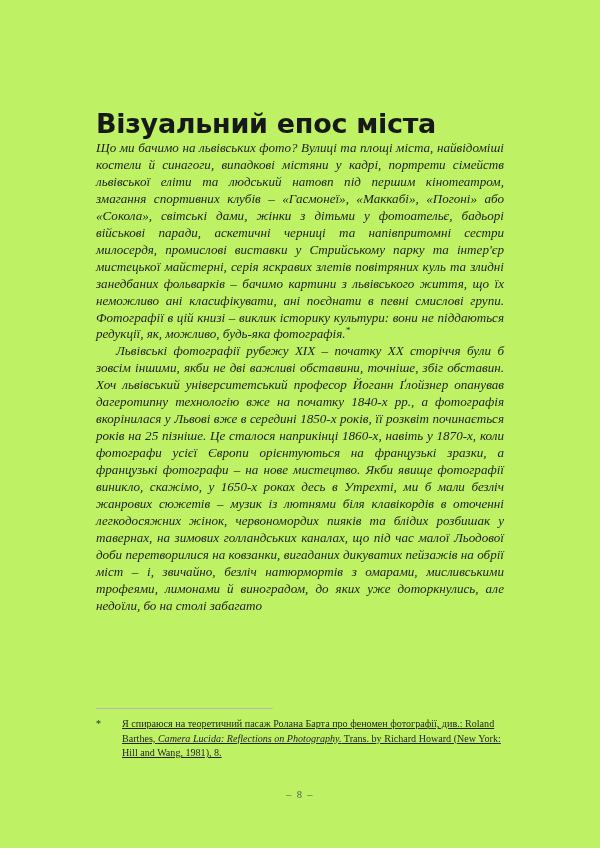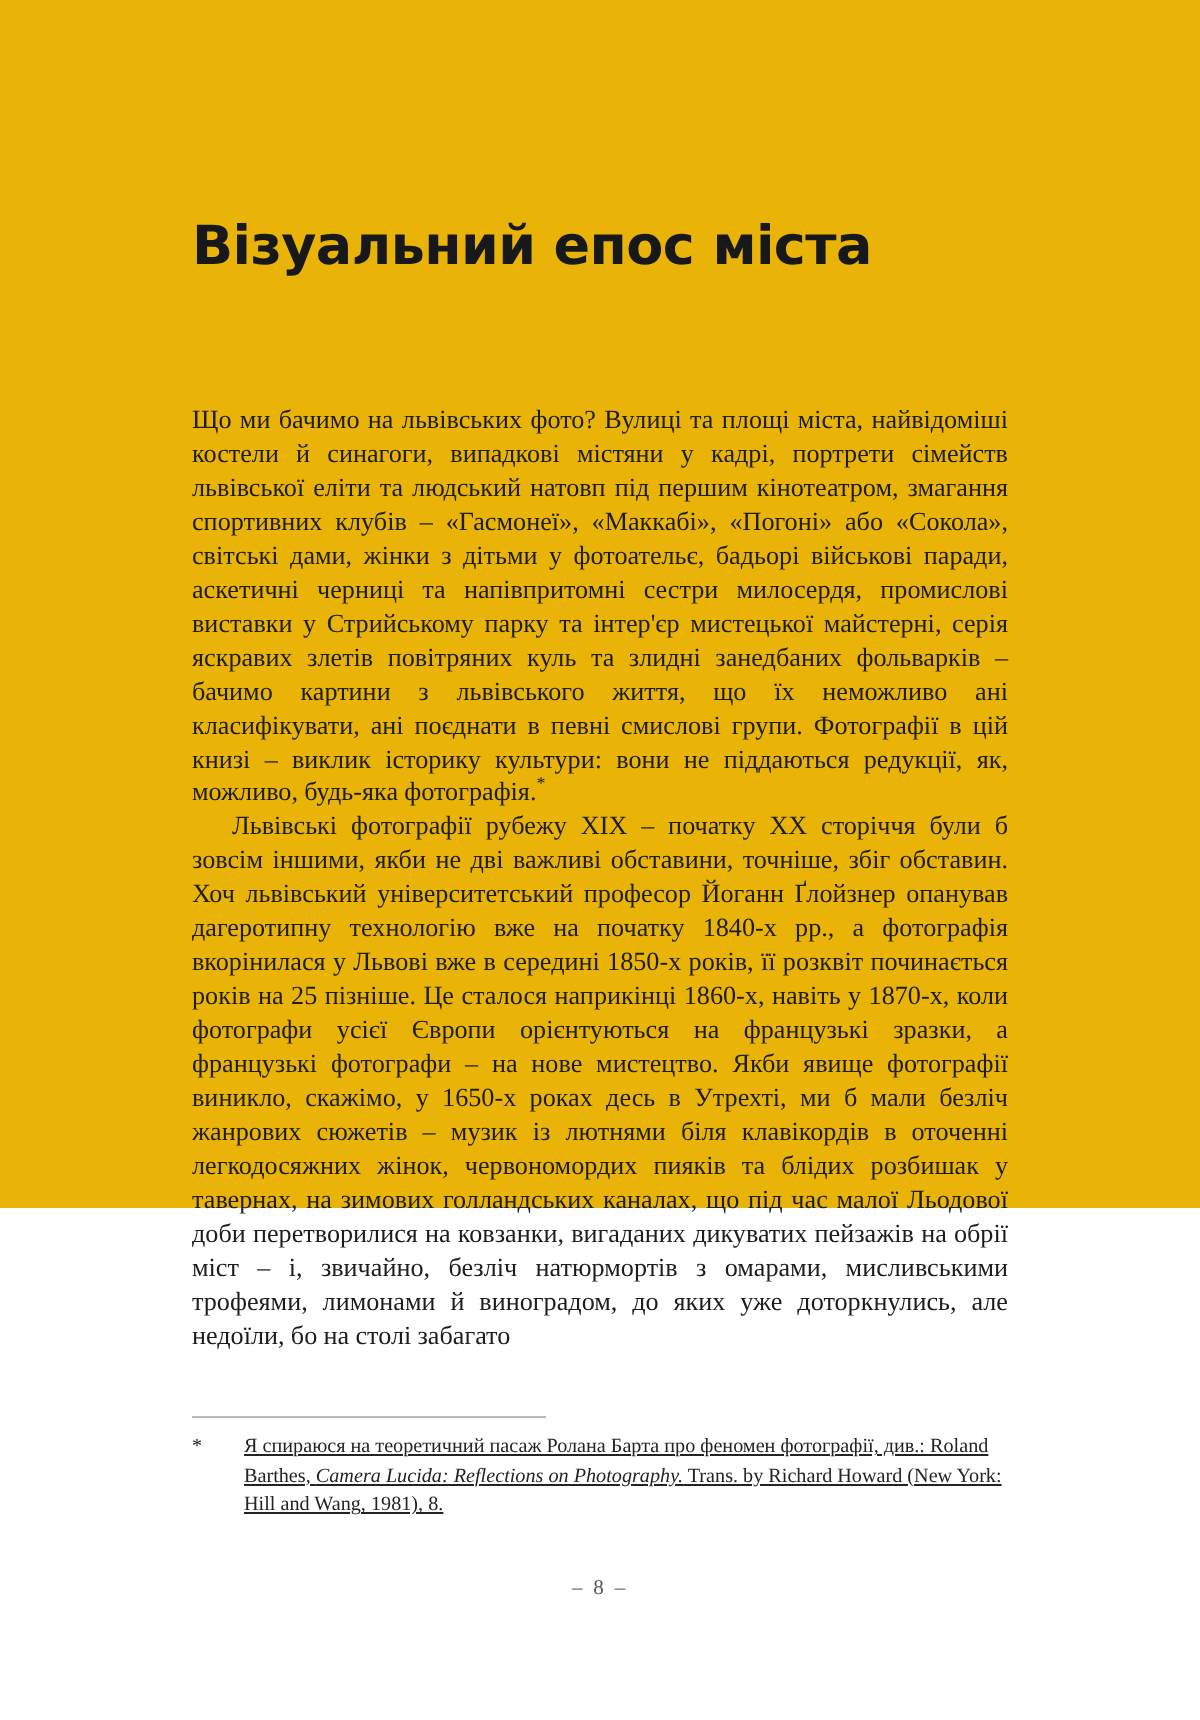--- a/index.html
+++ b/index.html
@@ -12,22 +12,22 @@
     height: 860px;
     background: #ffffff;
     font-family: "Liberation Serif", "DejaVu Serif", serif;
     color: #1c1c1c;
     overflow: hidden;
   }
 
   .page {
     position: relative;
     width: 600px;
-    height: 604px;
-    background: #eab308;
+    height: 848px;
+    background: #bef264;
     box-sizing: border-box;
   }
 
   .content {
     position: absolute;
     left: 96px;
     top: 0;
     width: 408px;
   }
 
@@ -36,21 +36,21 @@
     font-weight: bold;
     font-size: 27px;
     line-height: 32px;
     letter-spacing: -0.3px;
     color: #17181a;
     margin: 0;
     padding-top: 108px;
   }
 
   .body-block {
-    margin-top: 62px;
+    font-style: italic;
   }
 
   p.para {
     margin: 0;
     font-family: "Liberation Serif", "DejaVu Serif", serif;
     font-size: 13.1px;
     line-height: 16.95px;
     text-align: justify;
     text-justify: inter-word;
     color: #1d1d1d;

